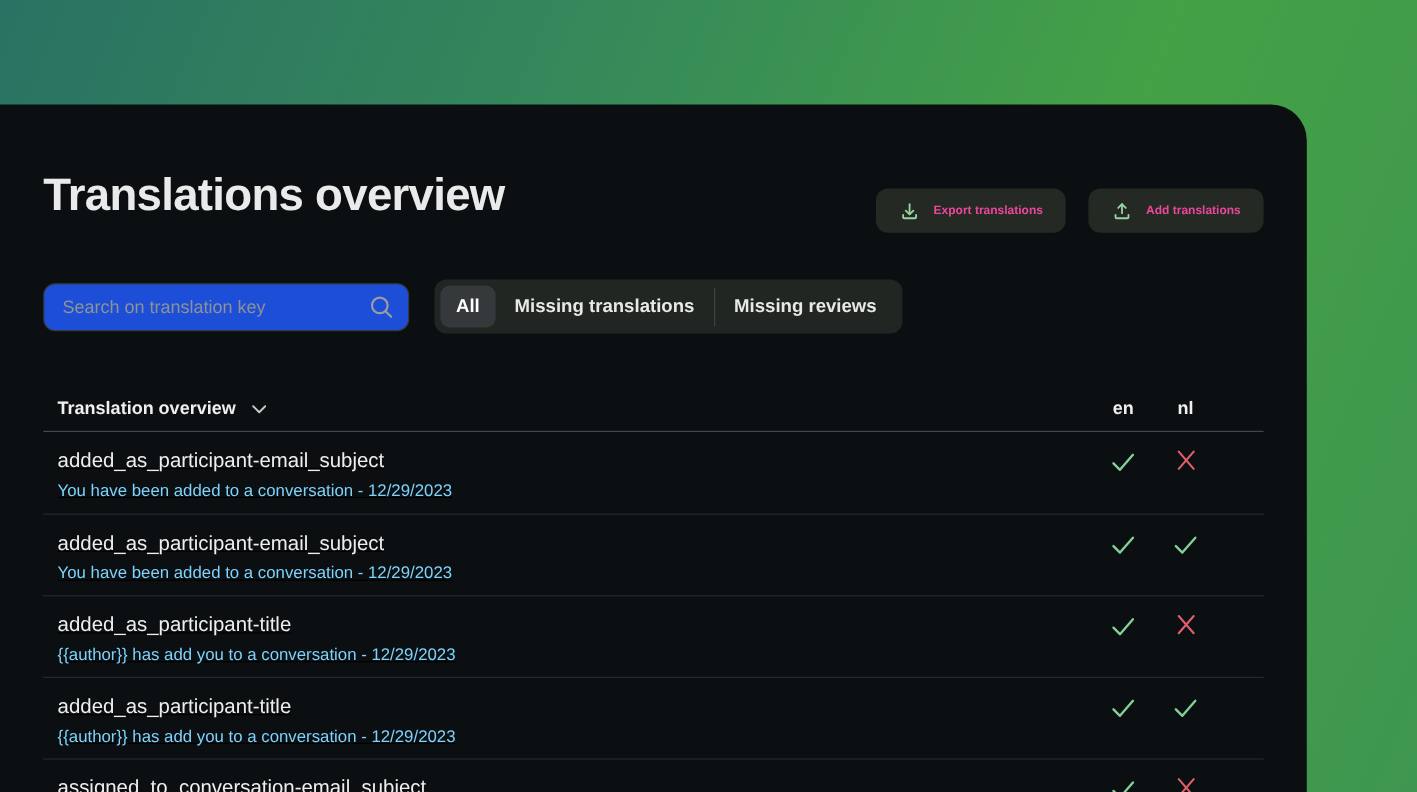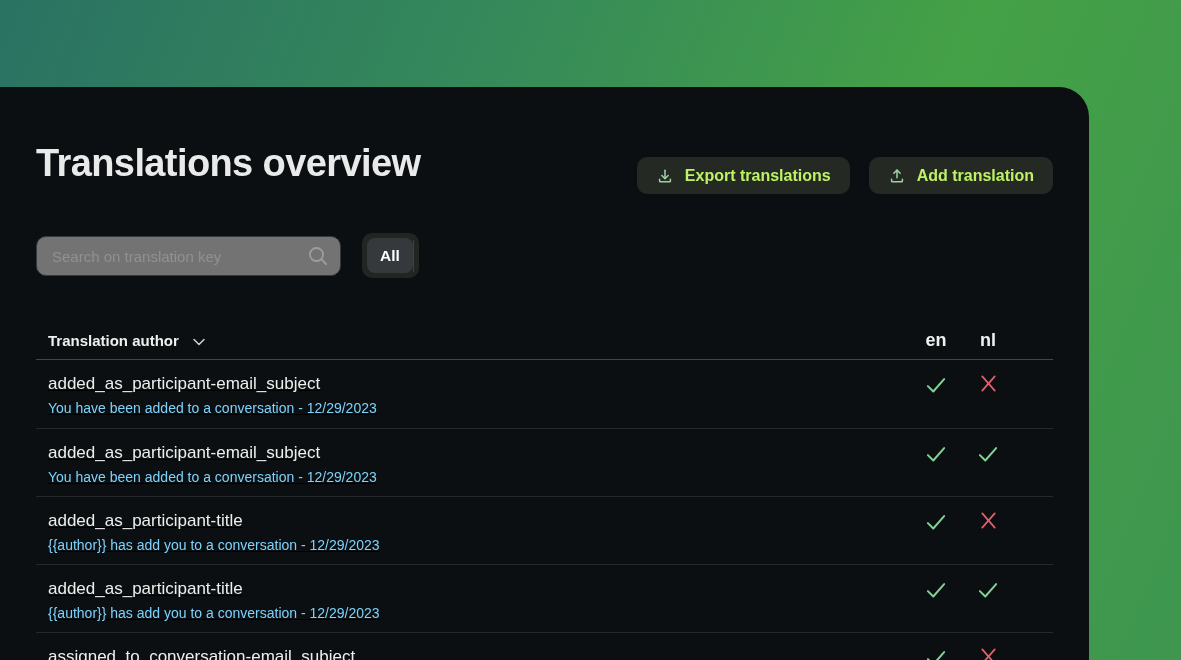--- a/index.html
+++ b/index.html
@@ -33,36 +33,36 @@
   }
   .btn {
     display: flex;
     align-items: center;
     gap: 11px;
     height: 37px;
     padding: 0 19px;
     background: #242924;
     border: none;
     border-radius: 10px;
-    color: #bef264;
+    color: #ec4899;
     font-family: inherit;
-    font-size: 16px;
+    font-size: 10px;
     font-weight: 700;
     cursor: pointer;
   }
   .btn svg { display: block; }
   
   .search-wrap {
     position: absolute;
     left: 36px; top: 149px;
     width: 305px; height: 40px;
   }
   .search-input {
     width: 100%; height: 100%;
-    background: #737373;
+    background: #1d4ed8;
     border: 1px solid #35393c;
     border-radius: 10px;
     padding: 0 44px 0 15px;
     color: #e6e8e7;
     font-family: inherit;
     font-size: 15px;
     outline: none;
   }
   .search-input::placeholder { color: #8e9294; }
   .search-icon {
@@ -126,21 +126,21 @@
     color: #eef0ef;
     font-size: 15px;
     font-weight: 700;
     cursor: pointer;
   }
   .th-key svg { margin-left: 14px; }
   .th-lang {
     width: 52px;
     text-align: center;
     color: #eef0ef;
-    font-size: 18px;
+    font-size: 15px;
     font-weight: 700;
   }
   .row {
     display: flex;
     align-items: flex-start;
     height: 68px;
     padding-right: 39px;
     text-decoration: underline;
   }
   .row + .row { border-top: 1px solid #26292c; }
@@ -186,43 +186,45 @@
       <span>Export translations</span>
     </button>
     <button class="btn">
       <span>
         <svg width="18" height="18" viewBox="0 0 20 20" fill="none" stroke="#9bd2a2" stroke-width="1.7" stroke-linecap="round" stroke-linejoin="round">
           <path d="M10 12V3.5"></path>
             <path d="M6.5 7 10 3.5 13.5 7"></path>
             <path d="M4 13.5v2a1 1 0 0 0 1 1h10a1 1 0 0 0 1-1v-2"></path>
         </svg>
       </span>
-      <span>Add translation</span>
+      <span>Add translations</span>
     </button>
   </div>
 
   <div class="search-wrap">
     <input class="search-input" type="text" placeholder="Search on translation key" style="">
     <span class="search-icon">
       <svg width="22" height="22" viewBox="0 0 22 22" fill="none" stroke="#9b9ea0" stroke-width="1.8" stroke-linecap="round">
         <circle cx="9.5" cy="9.5" r="6.5"></circle>
           <path d="M14.5 14.5 19 19"></path>
       </svg>
     </span>
   </div>
 
   <div class="tabs">
     <div class="tab active">All</div>
+    <div class="tab">Missing translations</div>
     <div class="tab-divider"></div>
+    <div class="tab">Missing reviews</div>
   </div>
 
   <div class="table">
     <div class="thead">
       <div class="th-key">
-        <span>Translation author</span>
+        <span>Translation overview</span>
         <span>
           <svg width="12" height="8" viewBox="0 0 12 8" fill="none" stroke="#c9cbca" stroke-width="1.6" stroke-linecap="round" stroke-linejoin="round">
             <path d="M1 1.5 6 6.5 11 1.5"></path>
           </svg>
         </span>
       </div>
       <div class="th-lang">en</div>
       <div class="th-lang">nl</div>
     </div>
 

